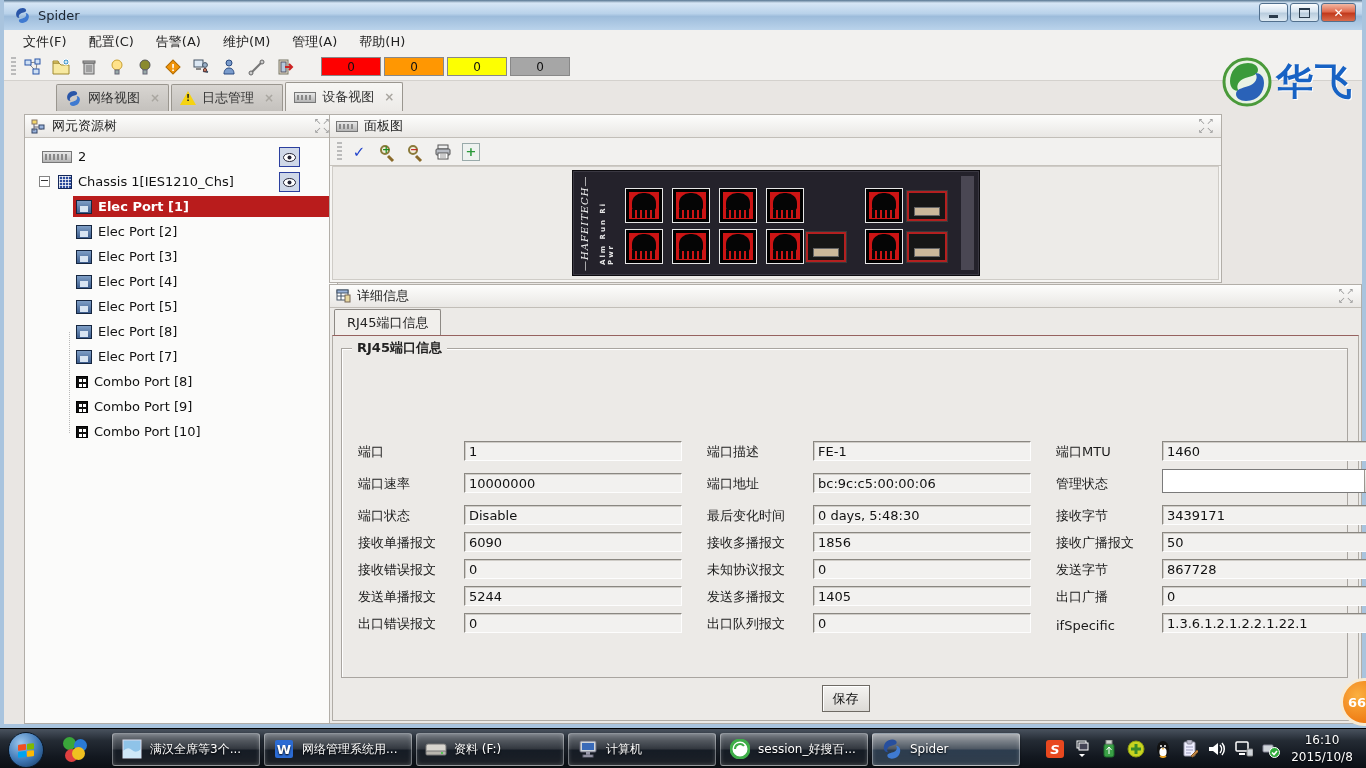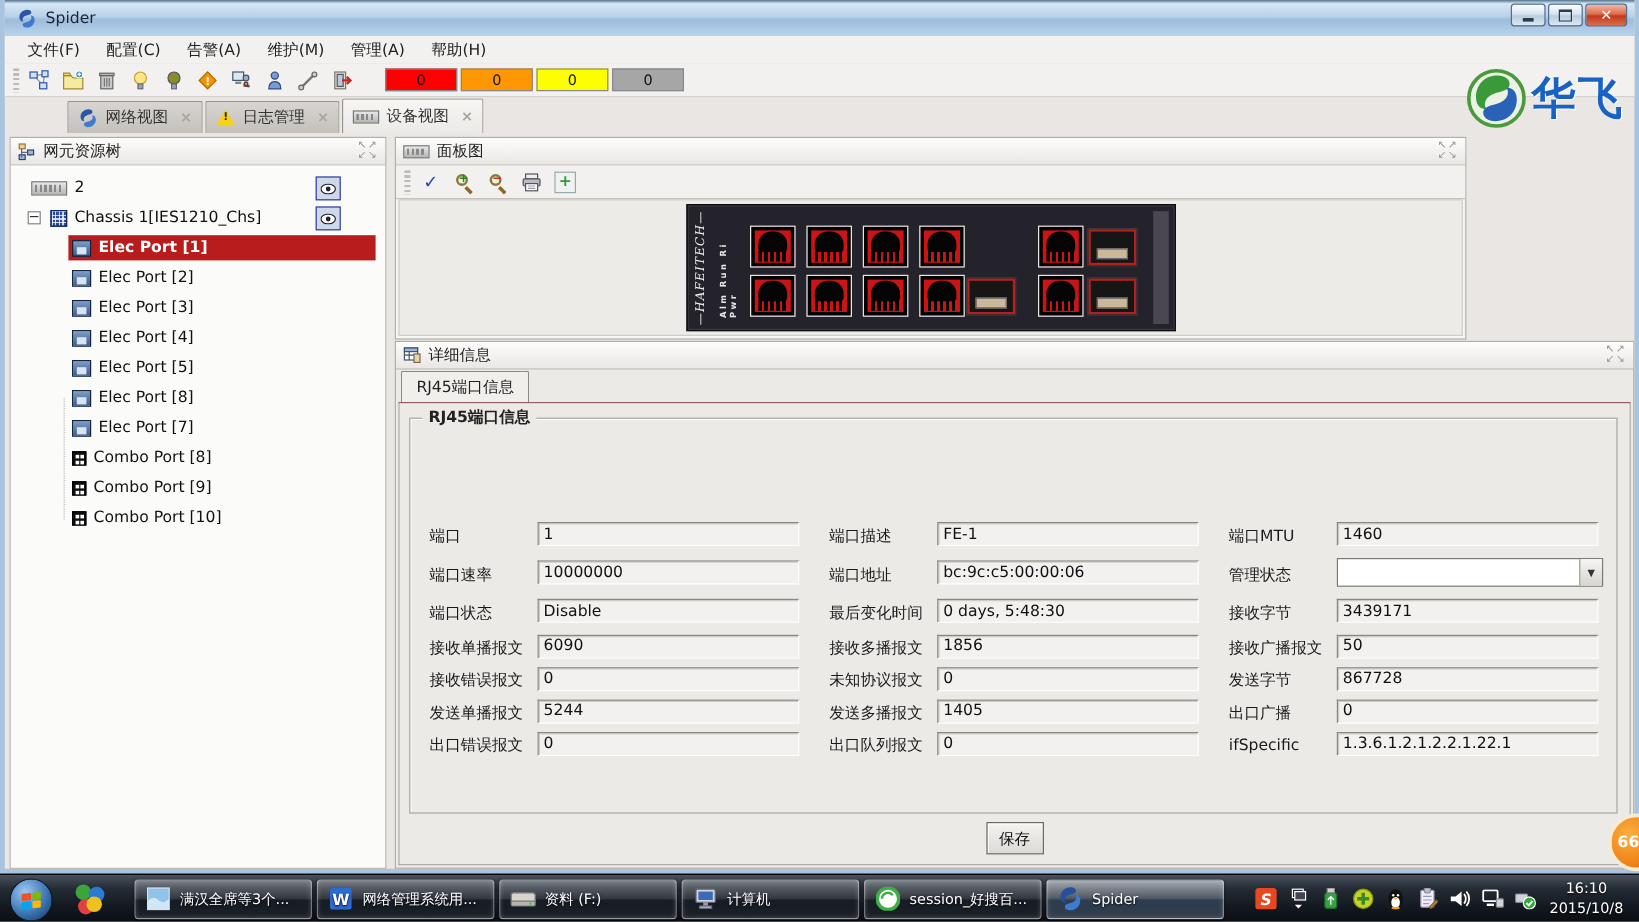--- a/index.html
+++ b/index.html
@@ -55,21 +55,21 @@
        border:1px solid #777;box-sizing:border-box;position:relative;}
   .devstrip::after{content:"";position:absolute;left:2px;right:2px;top:2px;bottom:2px;
        background:repeating-linear-gradient(90deg,#888 0 2px,transparent 2px 4px);}
   
   .panel{position:absolute;background:#f6f5f3;border:1px solid #b2aea8;box-sizing:border-box;}
   .phead{height:23px;background:linear-gradient(180deg,#fdfdfc,#e9e7e4);border-bottom:1px solid #c2beb8;
        display:flex;align-items:center;gap:6px;padding:0 6px;box-sizing:border-box;}
   .phead .ptitle{color:#222;}
   .rsz{margin-left:auto;color:#999;font-size:9px;letter-spacing:1px;line-height:1;text-align:right;}
   
-  #treepanel{left:4px;top:114px;width:314px;height:610px;}
+  #treepanel{left:20px;top:114px;width:314px;height:610px;}
   #treebody{position:absolute;left:0;top:23px;right:0;bottom:0;background:#fbfbfa;overflow:hidden;}
   .tree-row{position:relative;height:25px;display:flex;align-items:center;color:#111;}
   .row-inner{display:flex;align-items:center;gap:6px;height:21px;padding:0 3px;}
   .tree-row.selected .row-inner{background:#b91c1c;color:#fff;flex:1;margin-right:8px;font-weight:bold;}
   .expander{width:9px;height:9px;border:1px solid #848484;background:#fff;position:relative;margin-right:5px;}
   .expander::after{content:"";position:absolute;left:1px;right:1px;top:3px;height:1px;background:#333;}
   .chassis-ic{width:14px;height:14px;background:#2a4a9a;box-sizing:border-box;border:1px solid #13275a;
        background-image:repeating-linear-gradient(90deg,rgba(255,255,255,.75) 0 1px,transparent 1px 3px),
                         repeating-linear-gradient(180deg,rgba(255,255,255,.75) 0 1px,transparent 1px 3px);}
   .rj45-ic{width:16px;height:14px;background:linear-gradient(180deg,#7e9ec6,#3c5c8c);border:1px solid #15253f;
@@ -117,21 +117,21 @@
   .dtab{height:25px;display:flex;align-items:center;padding:0 12px;background:#f1efec;
        border:1px solid #8d8984;border-bottom:none;border-radius:2px 2px 0 0;color:#222;}
   #dpage{position:absolute;left:2px;top:50px;right:2px;bottom:2px;background:#eceae7;
        border-top:1px solid #96625f;border-left:1px solid #b0aca6;border-right:1px solid #b0aca6;border-bottom:1px solid #b0aca6;}
   #groupbox{position:absolute;left:8px;right:10px;top:12px;bottom:42px;border:1px solid #a9a5a0;
        box-shadow:inset 1px 1px 0 #fff;}
   #grouplegend{position:absolute;top:-10px;left:10px;background:#eceae7;padding:0 5px;font-weight:bold;color:#222;}
   #formgrid{position:absolute;left:16px;right:14px;top:80px;display:grid;
        grid-template-columns:1fr 1fr 1fr;column-gap:25px;
        grid-template-rows:32px 32px 32px 27px 27px 27px 27px;}
-  .field{display:flex;align-items:center;}
+  .field{display:flex;align-items:flex-end;gap:16px;}
   .flabel{width:90px;flex:0 0 90px;padding-top:3px;color:#1a1a1a;}
   .finput{width:218px;height:20px;box-sizing:border-box;background:#f2f1ef;
        border:1px solid #8a8781;border-right-color:#fdfdfd;border-bottom-color:#fdfdfd;
        box-shadow:inset 1px 1px 0 #cfccc7;font:13px "DejaVu Sans","Liberation Sans",sans-serif;
        color:#111;padding:0 4px;}
   .combo{display:flex;width:222px;height:24px;box-sizing:border-box;border:1px solid #7a7a7a;background:#fff;}
   .combo .cval{flex:1;display:flex;align-items:center;padding-left:5px;color:#111;margin-top:44px;}
   .combo .cbtn{width:18px;background:linear-gradient(180deg,#f6f5f3,#d8d5d0);border-left:1px solid #9a968f;
        display:flex;align-items:center;justify-content:center;font-size:8px;color:#333;}
   #savebtn{position:absolute;left:50%;transform:translateX(-50%);bottom:8px;width:46px;height:25px;

